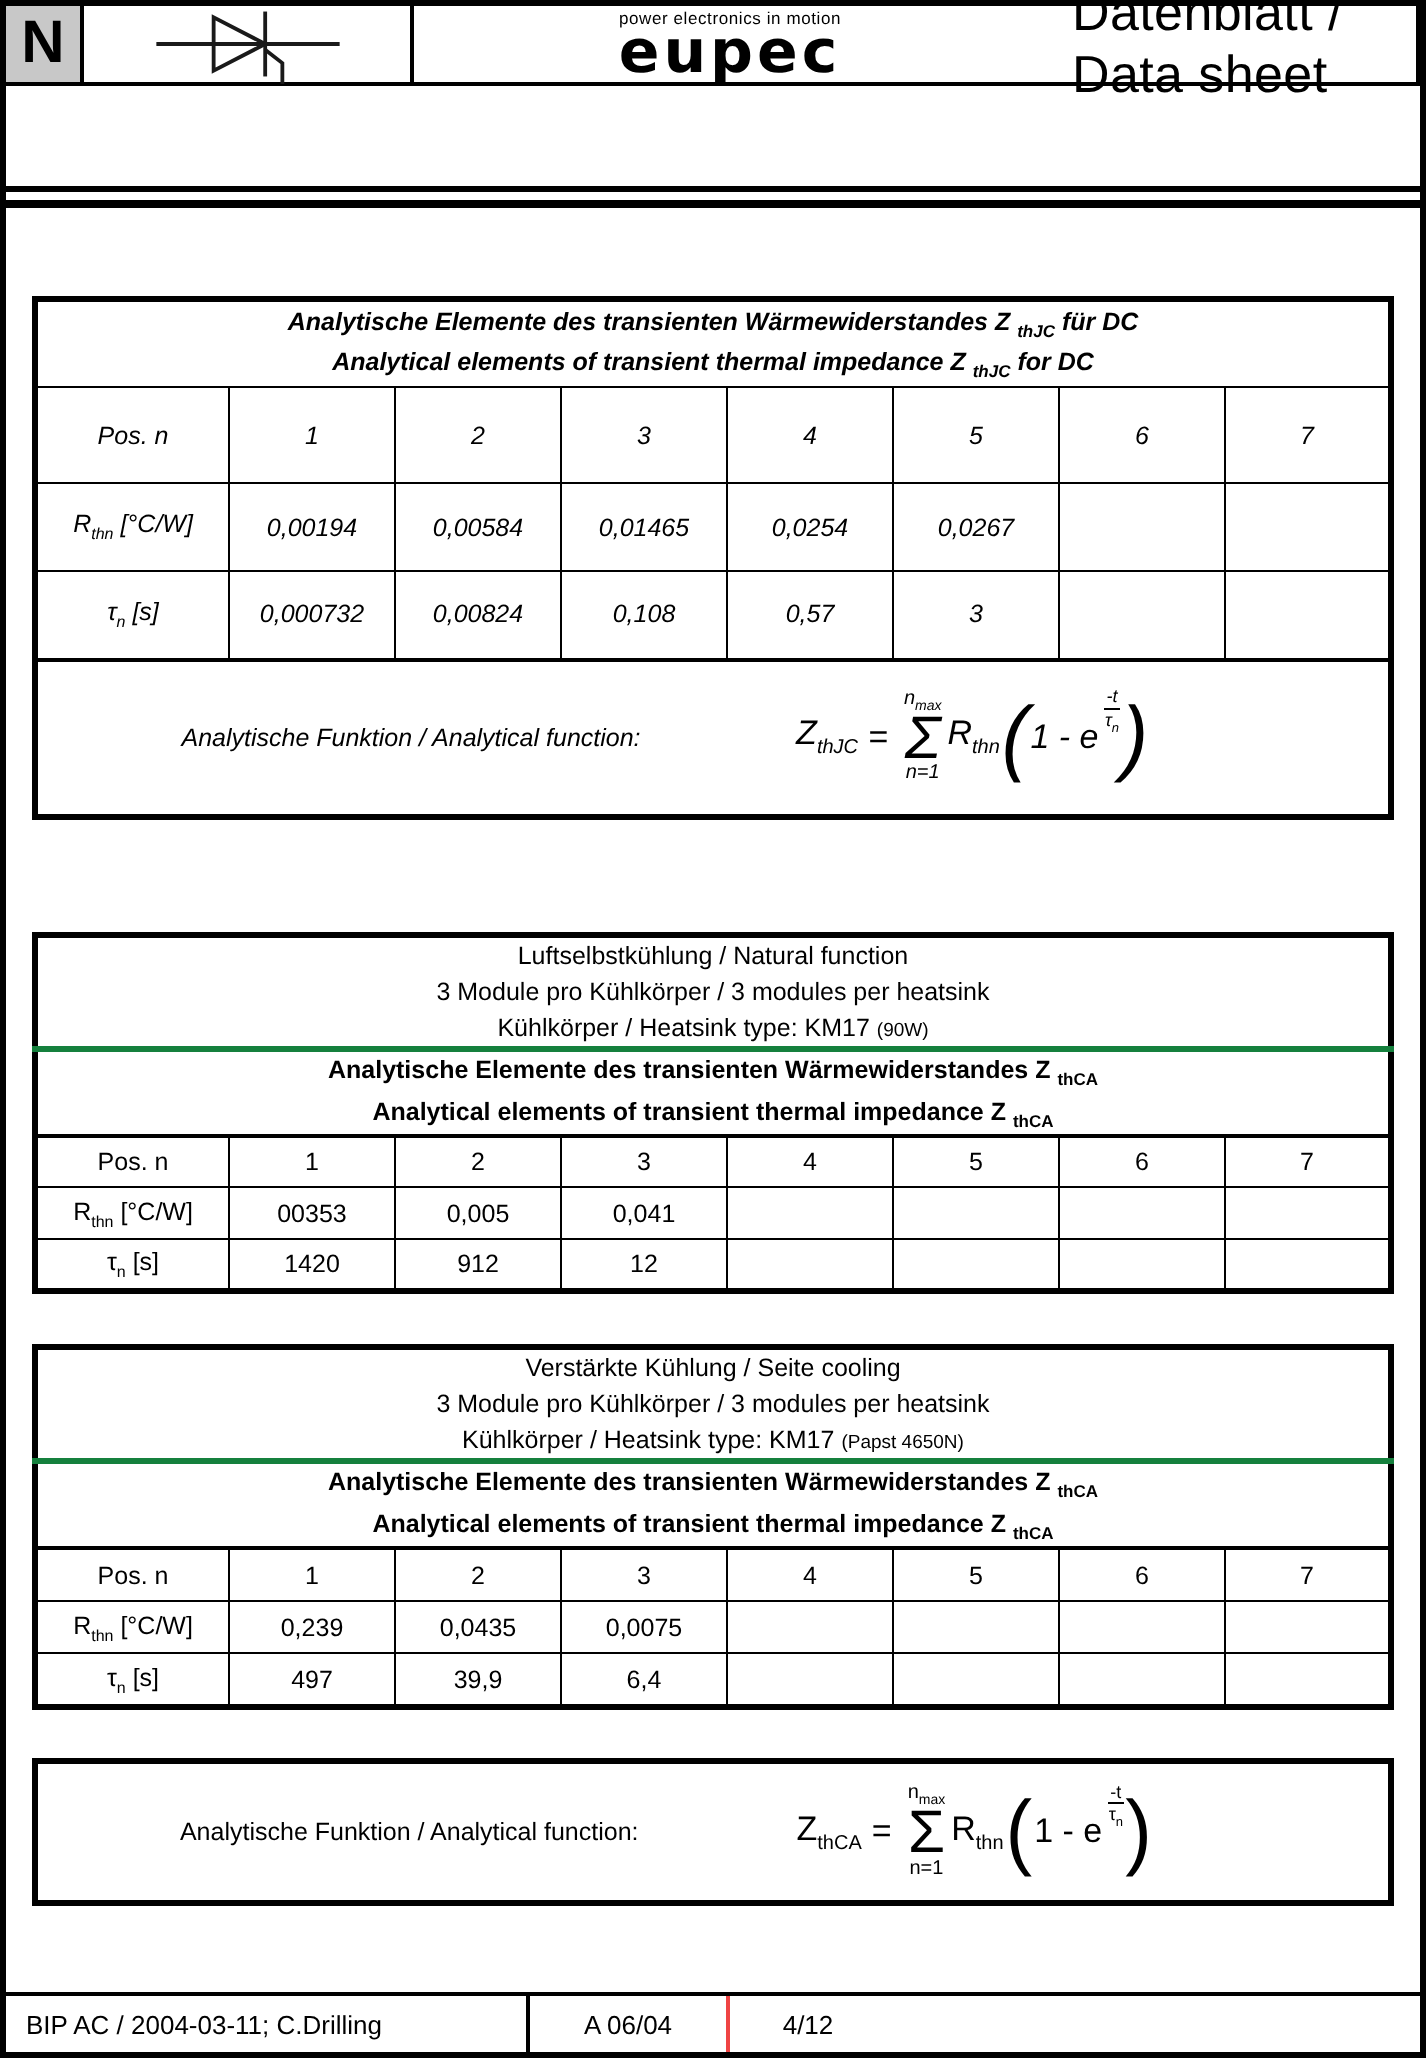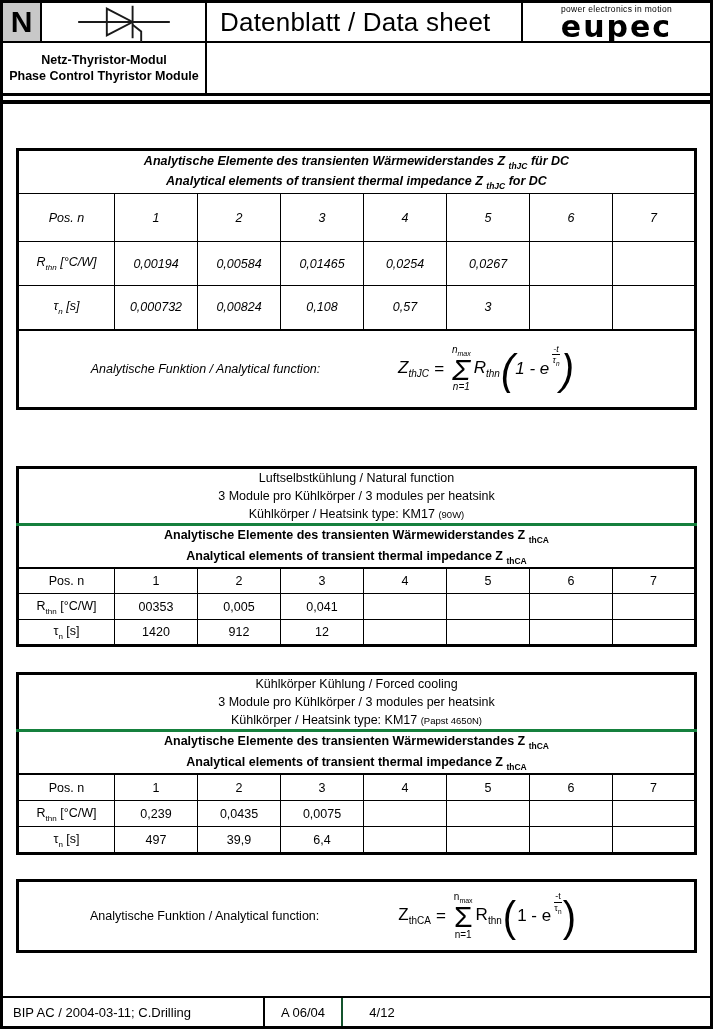--- a/index.html
+++ b/index.html
@@ -50,48 +50,44 @@
   .f-exp .f-num{border-bottom:1px solid #000;padding:0 1px;}
   .f-exp sub{font-size:6.5px;}
   
   .formula-box{position:absolute;left:13px;top:876px;width:681px;height:74px;box-sizing:border-box;
                border:3px solid #000;}
   
   .footer{position:absolute;bottom:0;left:0;width:707px;height:30px;border-top:2px solid #000;
           display:flex;box-sizing:border-box;font-size:13px;}
   .fcell{box-sizing:border-box;display:flex;align-items:center;}
   .f-doc{width:262px;border-right:2px solid #000;padding-left:10px;}
-  .f-rev{width:78px;border-right:2px solid #14532d;justify-content:center;}
+  .f-rev{width:100px;border-right:2px solid #ef4444;justify-content:center;}
   .f-pagelabel{flex:1;border-right:2px solid #000;justify-content:flex-end;padding-right:10px;}
   .f-pagenum{width:78px;justify-content:center;}
 </style>
 </head>
 <body>
 
 <div class="page">
 
   <div class="header">
     <div class="hcell h-letter">N</div>
     <div class="hcell h-symbol">
       <svg width="112" height="42" viewBox="0 0 110 44">
         <line x1="7" y1="22" x2="103" y2="22" stroke="#1a1a1a" stroke-width="2"></line>
         <polygon points="37,8 37,36 64,22" fill="none" stroke="#1a1a1a" stroke-width="2"></polygon>
         <line x1="64" y1="5" x2="64" y2="39" stroke="#1a1a1a" stroke-width="2"></line>
         <polyline points="64,25 73,32 73,43" fill="none" stroke="#1a1a1a" stroke-width="2"></polyline>
       </svg>
     </div>
-    <div class="hcell h-title">Datenblatt / Data sheet</div>
     <div class="hcell h-brand">
       <span class="brand-tagline">power electronics in motion</span>
       <span class="brand-name">eupec</span>
     </div>
-    <div class="hcell h-module">
-      <span>Netz-Thyristor-Modul</span>
-      <span>Phase Control Thyristor Module</span>
-    </div>
+    <div class="hcell h-title">Datenblatt / Data sheet</div>
     <div class="hcell"></div>
   </div>
   <div class="frame-bar"></div>
 
   <table class="dtable" style="left:13px;top:145px;font-style:italic;">
     <colgroup>
         <col style="width:97px">
         <col>
         <col>
         <col>
@@ -229,21 +225,21 @@
         <col>
         <col>
         <col>
         <col>
         <col>
         <col>
       </colgroup>
     <tbody>
         <tr>
           <td colspan="8" class="cooling-cell" style="height:52px;">
-      <div>Kühlkörper Kühlung / Forced cooling</div>
+      <div>Verstärkte Kühlung / Seite cooling</div>
       <div>3 Module pro Kühlkörper / 3 modules per heatsink</div>
       <div><span>Kühlkörper / Heatsink type: KM17 </span><span class="small-note">(Papst 4650N)</span></div>
     </td>
         </tr>
     <tr class="sep-top">
           <td colspan="8" class="title-cell" style="height:40px;">
       <div><span>Analytische Elemente des transienten Wärmewiderstandes Z </span><sub>thCA</sub></div>
       <div><span>Analytical elements of transient thermal impedance Z </span><sub>thCA</sub></div>
     </td>
         </tr>

